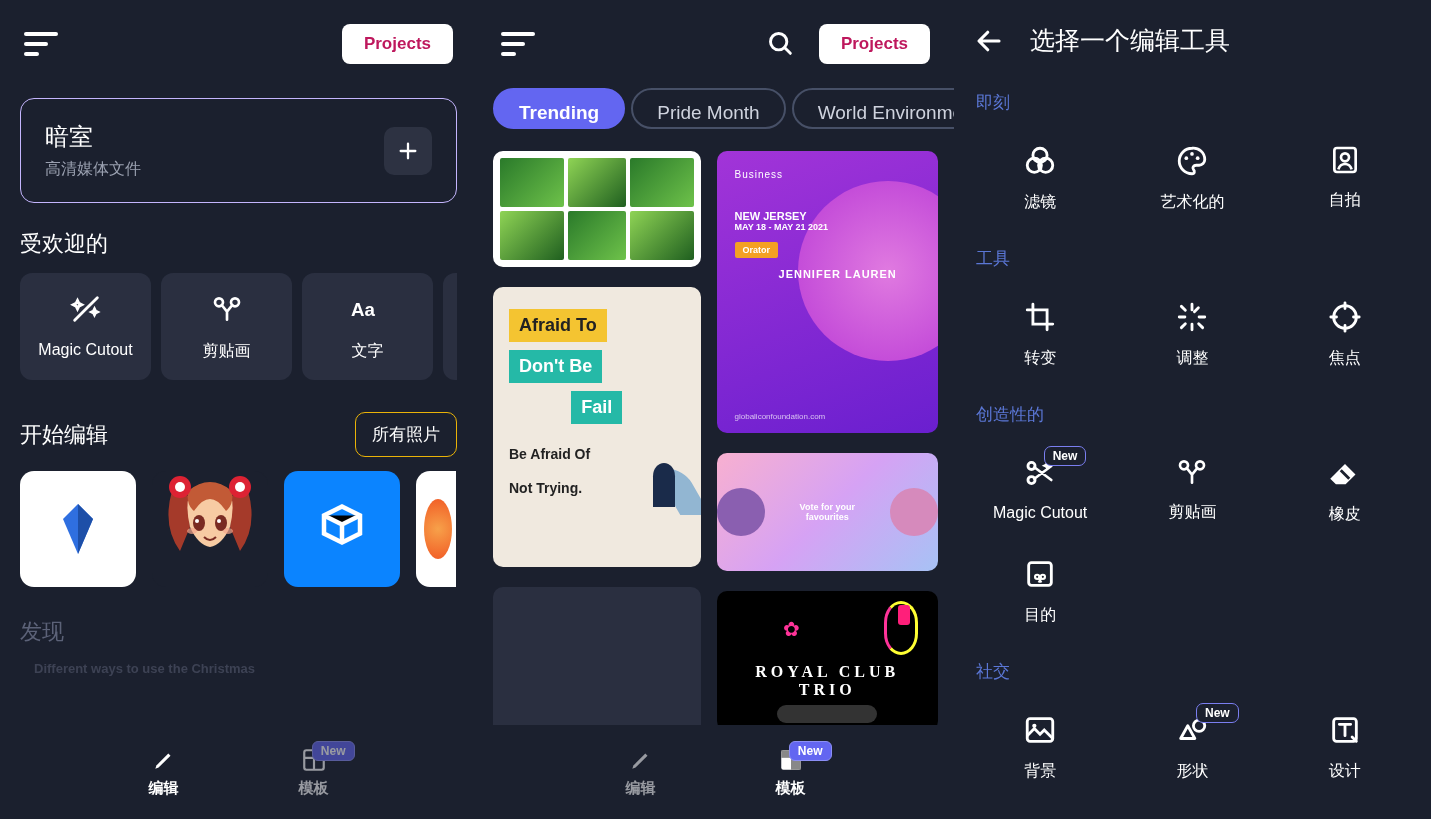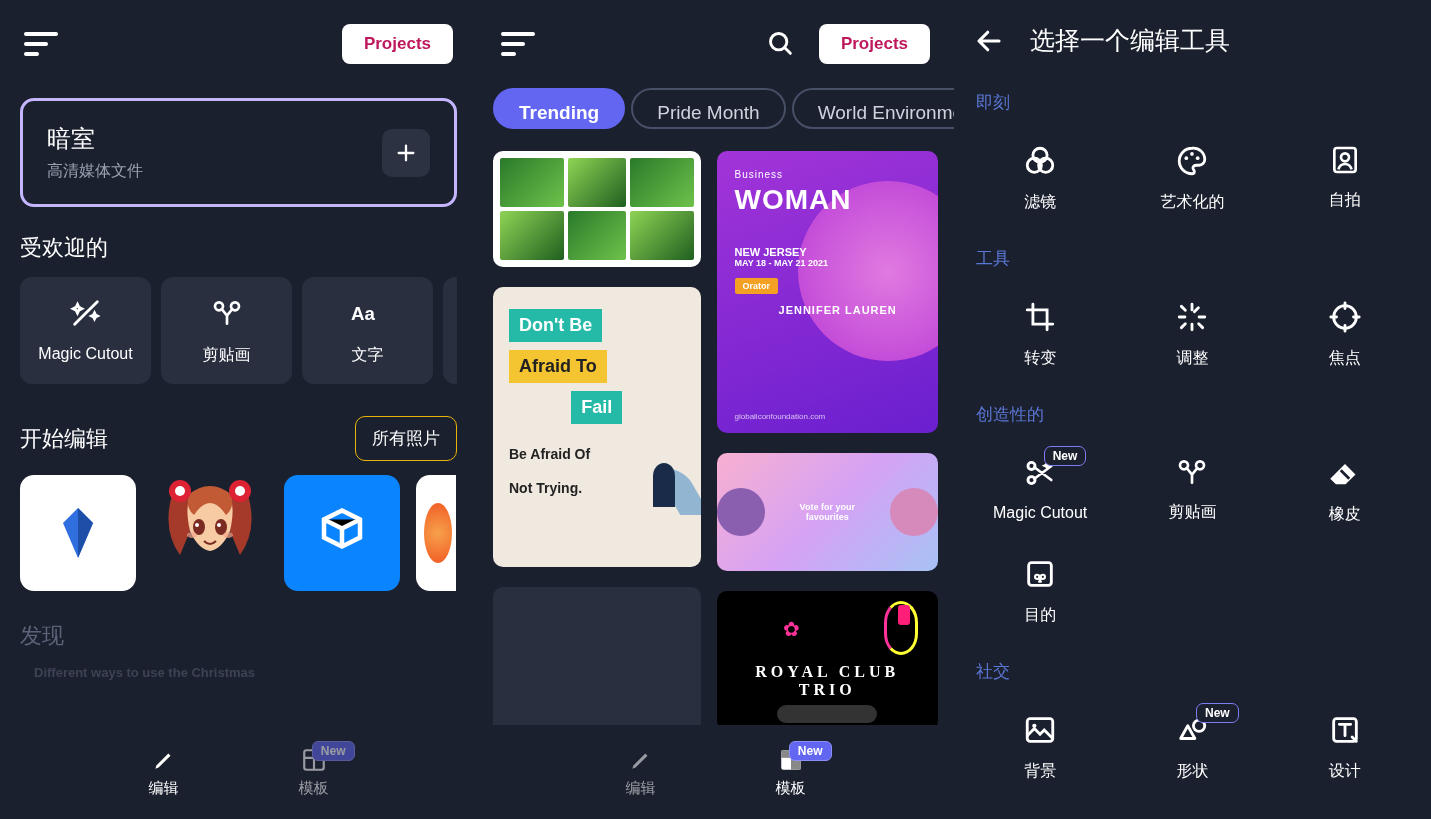--- a/index.html
+++ b/index.html
@@ -42,21 +42,21 @@
   }
   .btn-white {
     background: #fff; color: #be185d; border: none;
     padding: 10px 22px; border-radius: 8px;
     font-weight: 600; font-size: 17px; cursor: pointer;
   }
 
   
   .dark-card {
     margin: 16px 20px 0 20px;
-    border: 3px solid #c4b5fd;
+    border: 1px solid #c4b5fd;
     border-radius: 14px;
     padding: 22px 24px;
     display: flex; align-items: center; justify-content: space-between;
   }
   .dark-card .title { font-size: 24px; margin-bottom: 6px; }
   .dark-card .sub { font-size: 16px; color: #9aa0b0; }
   .plus-btn {
     width: 48px; height: 48px; border-radius: 10px;
     background: #2d3242; display: flex; align-items: center; justify-content: center;
     cursor: pointer;
@@ -93,21 +93,21 @@
   
   .bottom-nav {
     position: absolute; bottom: 0; left: 0; right: 0;
     height: 94px; background: #1b202e;
     display: flex; justify-content: center; gap: 120px; align-items: center;
   }
   .nav-item {
     display: flex; flex-direction: column; align-items: center; gap: 6px;
     cursor: pointer; position: relative;
   }
-  .nav-item .nlbl { font-size: 15px; font-weight: 400; }
+  .nav-item .nlbl { font-size: 15px; font-weight: 700; }
   .nav-item.dim { opacity: 0.55; }
   .badge {
     position: absolute; top: -6px; right: -26px;
     background: #6366f1; color: #fff; font-size: 12px;
     padding: 2px 8px; border-radius: 6px; font-weight: 600;
     border: 1px solid #8b8ef5;
   }
 
   
   .topbar2-right { display: flex; align-items: center; gap: 24px; }
@@ -331,36 +331,35 @@
         <div class="grid">
             <div class="c"></div>
             <div class="c d"></div>
             <div class="c"></div>
             <div class="c d"></div>
             <div class="c"></div>
             <div class="c d"></div>
           </div>
       </div>
       <div class="tmpl t-quote">
+        <div><span class="strip s2">Afraid To</span></div>
         <div><span class="strip s1">Don't Be</span></div>
-        <div><span class="strip s2">Afraid To</span></div>
         <div style="text-align:center;"><span class="strip s1">Fail</span></div>
         <div class="shadow"></div>
           <div class="man"></div>
         <div class="foot">Be Afraid Of</div>
         <div class="foot">Not Trying.</div>
       </div>
       <div class="tmpl t-empty"></div>
     </div>
     <div class="gcol right">
       <div class="tmpl t-woman">
         <div class="circ"></div>
         <div class="txt">
           <div class="small">Business</div>
-          <div class="big">WOMAN</div>
           <div class="date">
             <div style="font-size:11px;">NEW JERSEY</div>
             <div>MAY 18 - MAY 21 2021</div>
           </div>
           <div class="tag">Orator</div>
           <div class="name">JENNIFER LAUREN</div>
         </div>
         <div class="url">globaliconfoundation.com</div>
       </div>
       <div class="tmpl t-social">

